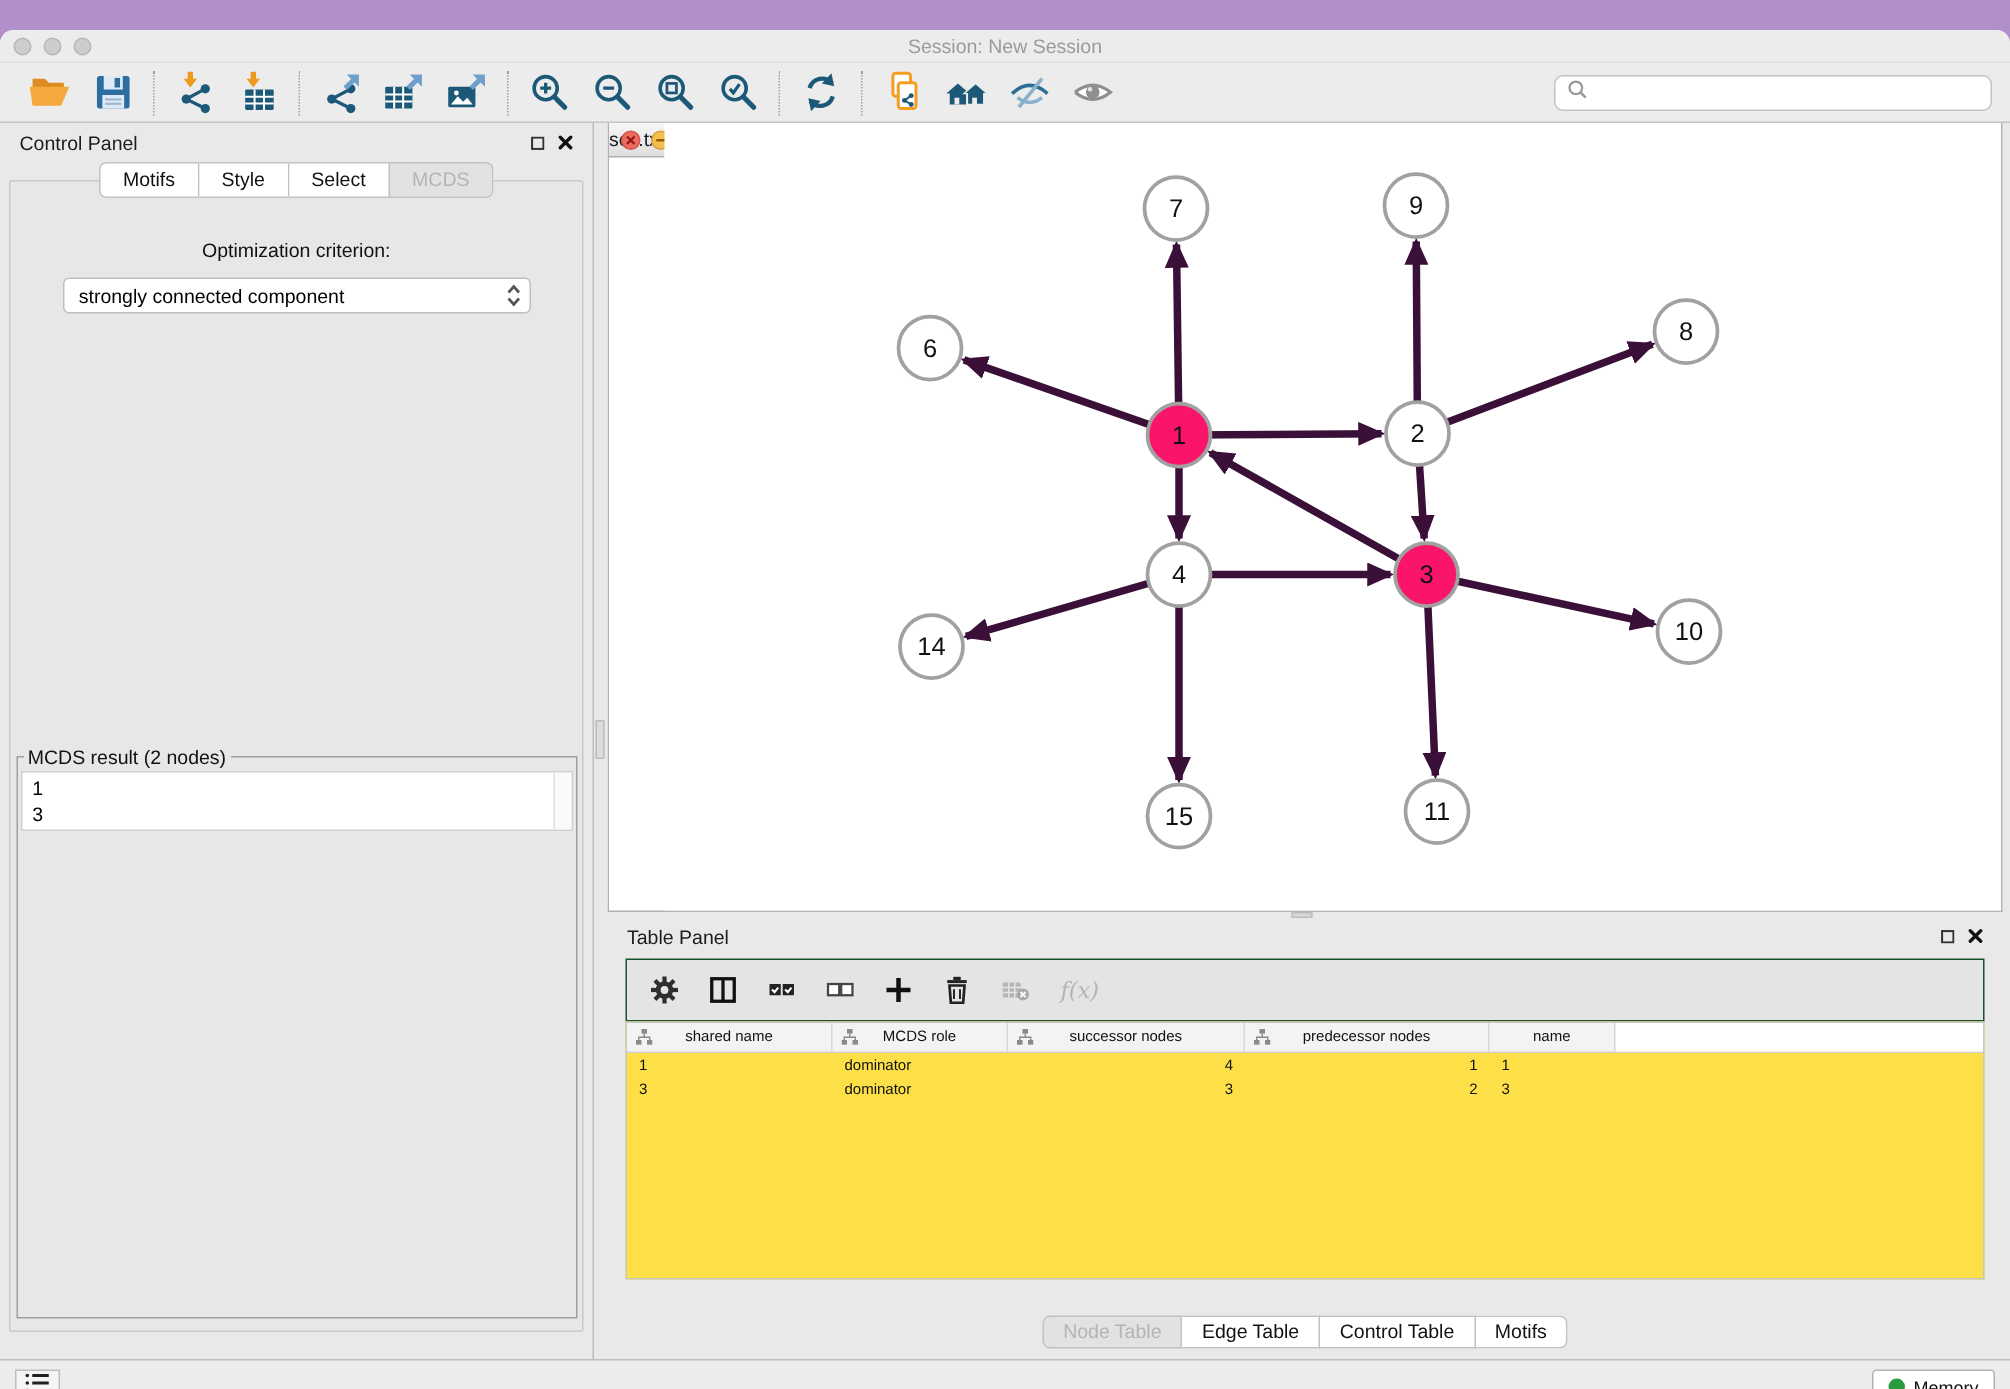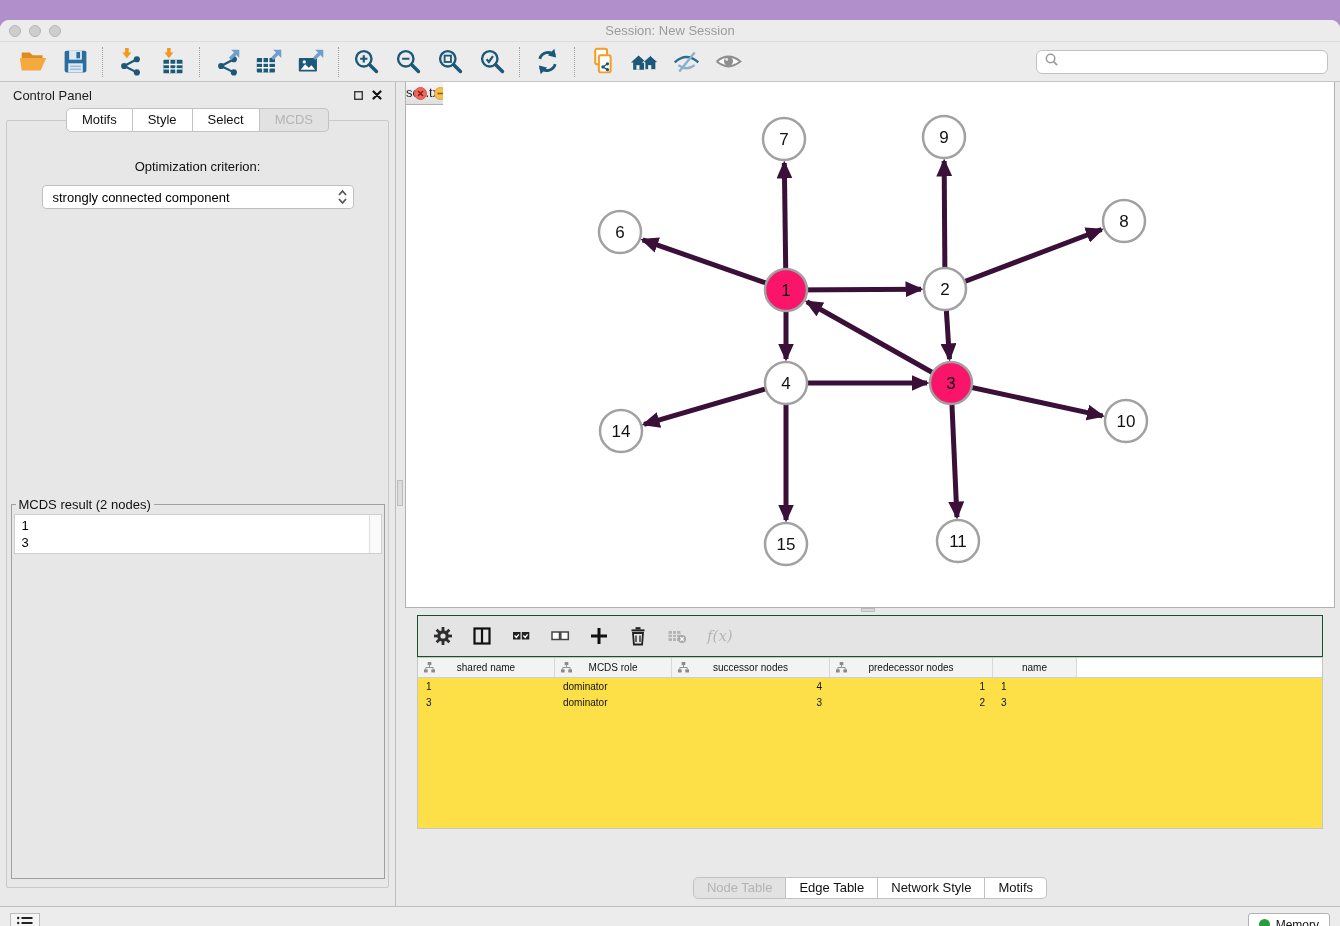--- a/index.html
+++ b/index.html
@@ -425,20 +425,35 @@
               </g>
             </svg>
           </div>
       </div>
 
       <div class="h-splitter">
         <div class="h-handle"></div>
       </div>
 
       <div class="table-panel">
+        <div class="tp-header">
+          <span class="panel-title">Table Panel</span>
+          <span class="panel-icons">
+            <span>
+                <svg viewBox="0 0 10 10" width="9" height="9">
+                  <rect x="0.8" y="0.8" width="8.4" height="8.4" fill="none" stroke="#333" stroke-width="1.5"></rect>
+                </svg>
+              </span>
+            <span>
+                <svg viewBox="0 0 10 10" width="10" height="10">
+                  <path d="M1.5 1.5l7 7M8.5 1.5l-7 7" stroke="#111" stroke-width="2.2" stroke-linecap="round"></path>
+                </svg>
+              </span>
+          </span>
+        </div>
         <div class="tp-toolbar" id="tp-toolbar">
             <span class="tp-btn">
               <svg width="20" height="20" viewBox="0 0 20 20">
                 <g fill="#2e2e2e">
                   <rect x="8.6" y="1" width="2.8" height="18"></rect>
                   <rect x="8.6" y="1" width="2.8" height="18" transform="rotate(45 10 10)"></rect>
                   <rect x="8.6" y="1" width="2.8" height="18" transform="rotate(90 10 10)"></rect>
                   <rect x="8.6" y="1" width="2.8" height="18" transform="rotate(135 10 10)"></rect>
                 </g>
                 <circle cx="10" cy="10" r="5.8" fill="#2e2e2e"></circle>
@@ -555,21 +570,21 @@
               <div class="tp-cell" style="width: 137px; text-align: left;">3</div>
               <div class="tp-cell" style="width: 117px; text-align: left;">dominator</div>
               <div class="tp-cell" style="width: 158px; text-align: right;">3</div>
               <div class="tp-cell" style="width: 163px; text-align: right;">2</div>
               <div class="tp-cell" style="width: 84px; text-align: left;">3</div>
             </div>
           </div>
         <div class="tp-tabs seg-tabs" id="tp-tabs">
             <span class="seg active">Node Table</span>
             <span class="seg">Edge Table</span>
-            <span class="seg">Network Style</span>
+            <span class="seg">Control Table</span>
             <span class="seg">Motifs</span>
           </div>
       </div>
     </div>
   </div>
 
   <div class="statusbar">
     <span class="status-btn">
       <span>
         <svg width="18" height="16" viewBox="0 0 18 16">

